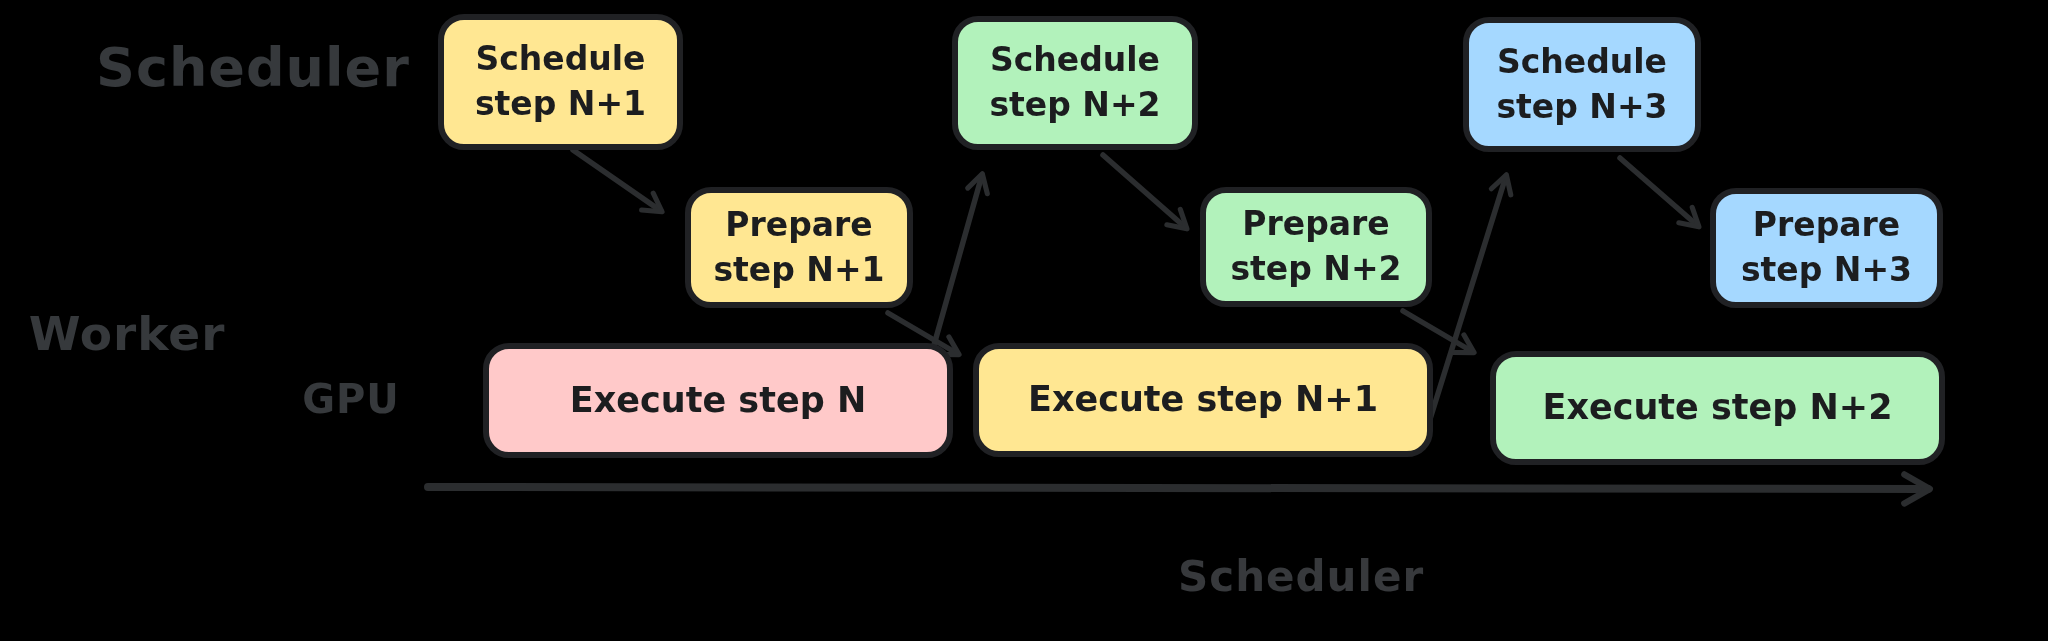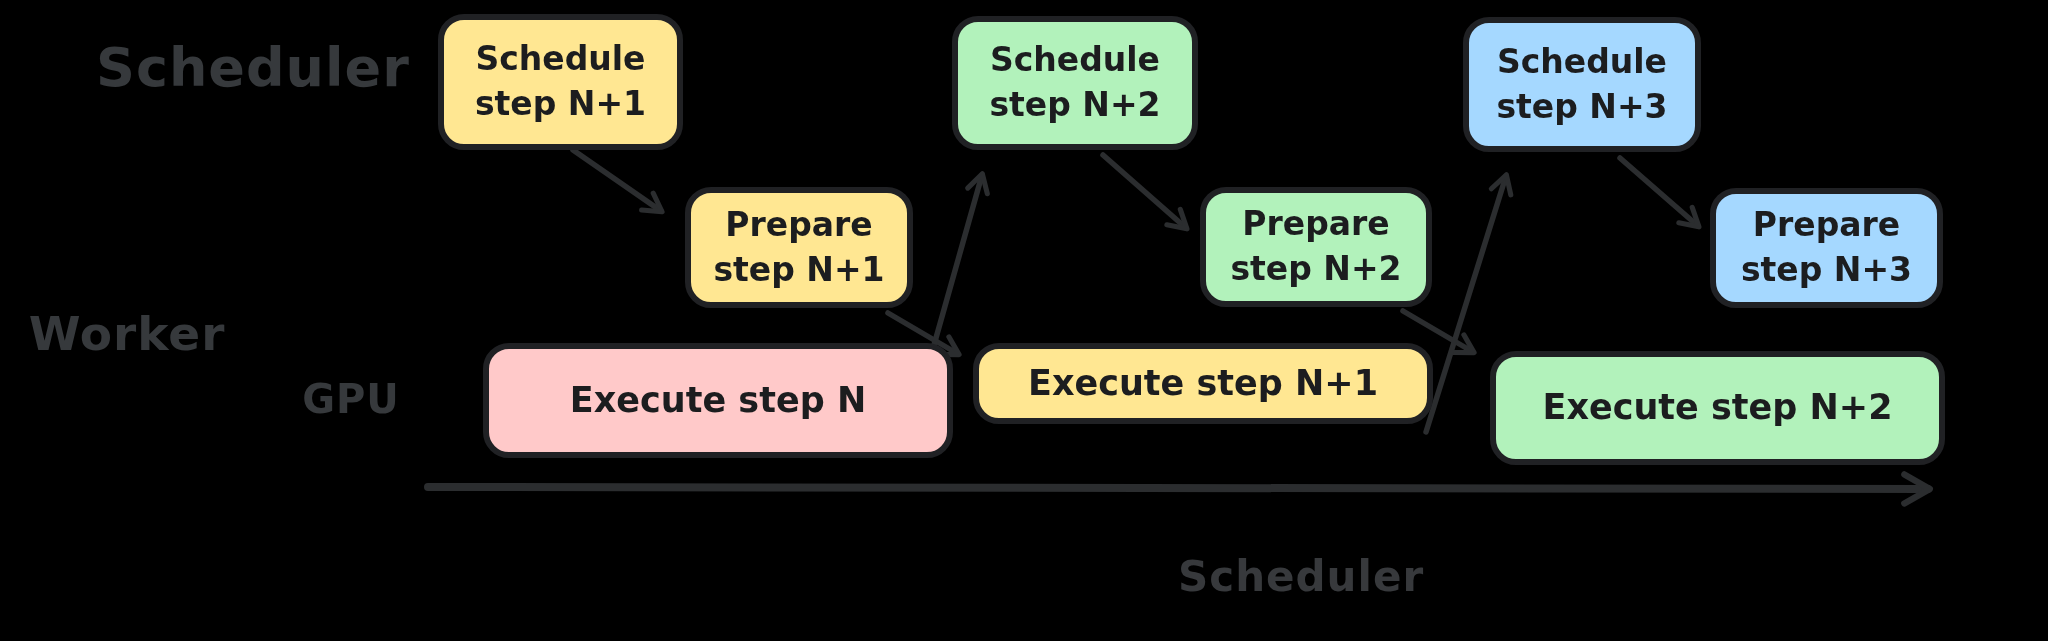--- a/index.html
+++ b/index.html
@@ -49,21 +49,21 @@
   .fill-blue{background:#a5d8ff;}
   .fill-pink{background:#ffc9c9;}
 
   #box-schedule-n1{left:438px;top:14px;width:245px;height:136px;}
   #box-schedule-n2{left:952px;top:16px;width:246px;height:134px;}
   #box-schedule-n3{left:1463px;top:17px;width:238px;height:135px;}
   #box-prepare-n1{left:685px;top:187px;width:228px;height:121px;}
   #box-prepare-n2{left:1200px;top:187px;width:232px;height:120px;}
   #box-prepare-n3{left:1710px;top:188px;width:233px;height:120px;}
   #box-execute-n{left:448px;top:343px;width:470px;height:115px;margin-left:35px;}
-  #box-execute-n1{left:973px;top:343px;width:460px;height:81px;}
+  #box-execute-n1{left:973px;top:343px;width:460px;height:114px;}
   #box-execute-n2{left:1490px;top:343px;width:455px;height:114px;margin-top:8px;}
 
   #arrow-layer{position:absolute;left:0;top:0;width:2048px;height:641px;pointer-events:none;}
 </style>
 </head>
 <body>
 
 <div id="stage">
 
   <div class="lane-label" id="lbl-scheduler">Scheduler</div>

